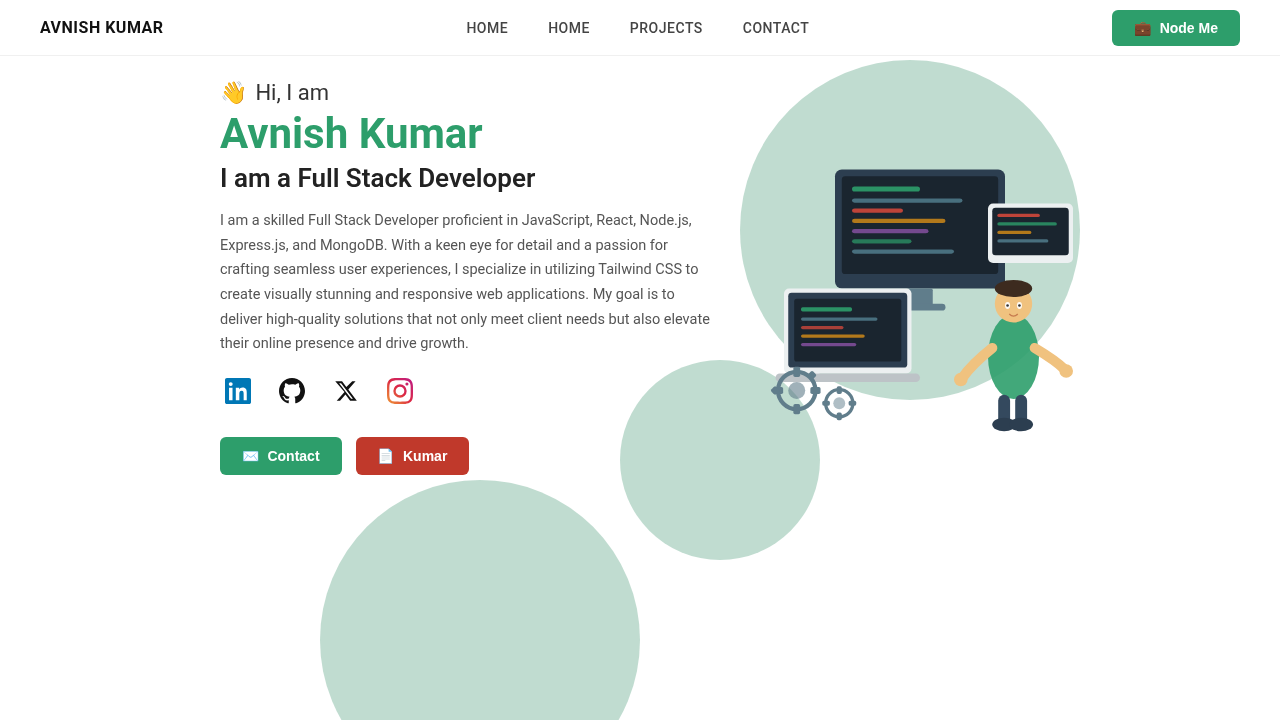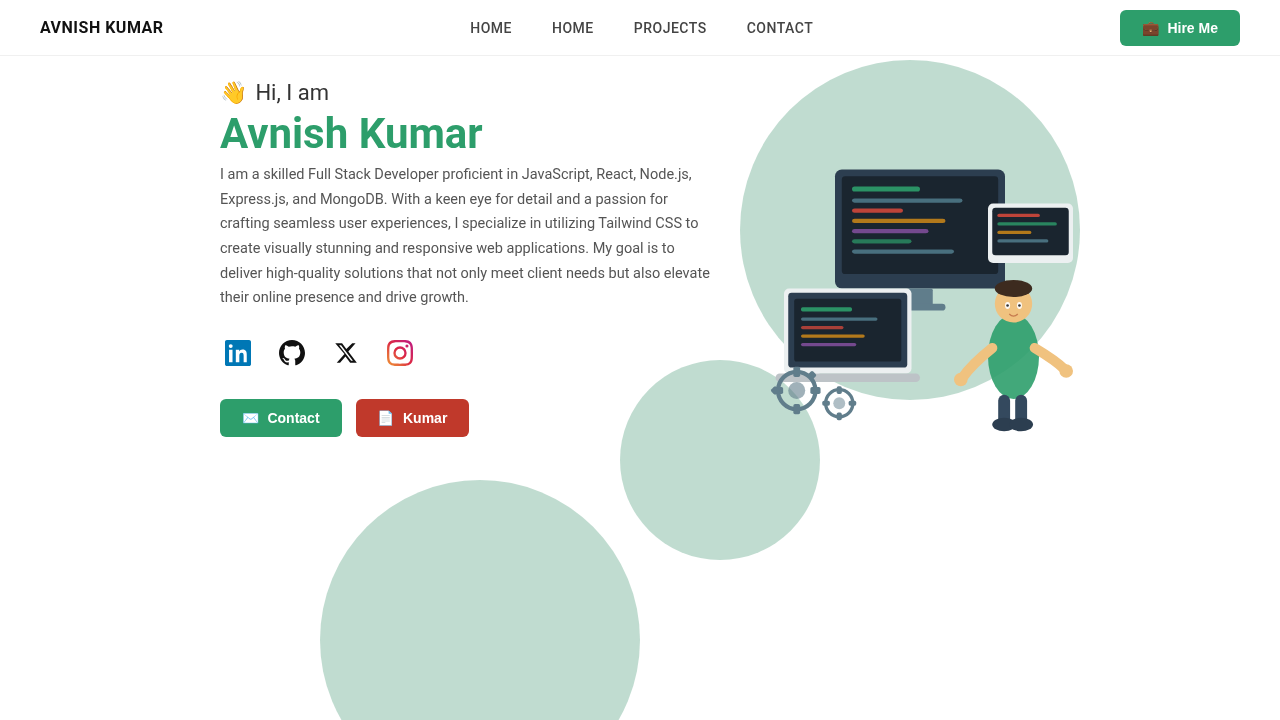--- a/index.html
+++ b/index.html
@@ -113,21 +113,21 @@
     .role-heading {
       font-size: 26px;
       font-weight: 600;
       color: #222;
       margin-bottom: 16px;
     }
     .bio-text {
       font-size: 14.5px;
       color: #555;
       line-height: 1.7;
-      margin-bottom: 24px;
+      margin-bottom: 16px;
       max-width: 490px;
     }
 
     
     .social-icons {
       display: flex;
       gap: 18px;
       margin-bottom: 28px;
       align-items: center;
     }
@@ -207,34 +207,35 @@
     </li>
     <li>
       <a href="#">PROJECTS</a>
     </li>
     <li>
       <a href="#">CONTACT</a>
     </li>
   </ul>
   <button class="hire-btn">
     <span>💼</span>
-    <span>Hire Me</span>
+    <span>Node Me</span>
   </button>
 </nav>
 
 <div class="circle-large circle-top-right"></div>
 <div class="circle-large circle-mid-right"></div>
 <div class="circle-large circle-bottom-center"></div>
 
 <div class="main-content">
   <div class="greeting">
     <span class="wave-emoji">👋</span>
     <span>Hi, I am</span>
   </div>
   <h1 class="name-heading">Avnish Kumar</h1>
+  <h2 class="role-heading">I am a Full Stack Developer</h2>
   <p class="bio-text">I am a skilled Full Stack Developer proficient in JavaScript, React, Node.js, Express.js, and MongoDB. With a keen eye for detail and a passion for crafting seamless user experiences, I specialize in utilizing Tailwind CSS to create visually stunning and responsive web applications. My goal is to deliver high-quality solutions that not only meet client needs but also elevate their online presence and drive growth.</p>
 
   <div class="social-icons">
 
     <a href="#" class="social-icon linkedin" title="LinkedIn">
       <svg width="26" height="26" viewBox="0 0 24 24" fill="#0077b5" xmlns="http://www.w3.org/2000/svg">
         <path d="M20.447 20.452H17.21v-5.569c0-1.328-.027-3.037-1.852-3.037-1.853 0-2.136 1.445-2.136 2.939v5.667H9.984V9h3.104v1.561h.046c.432-.821 1.49-1.685 3.066-1.685 3.279 0 3.882 2.158 3.882 4.965v6.611zM5.337 7.433a1.803 1.803 0 1 1 0-3.605 1.803 1.803 0 0 1 0 3.605zm1.603 13.019H3.733V9h3.207v11.452zM22.225 0H1.771C.792 0 0 .774 0 1.729v20.542C0 23.227.792 24 1.771 24h20.451C23.2 24 24 23.227 24 22.271V1.729C24 .774 23.2 0 22.222 0h.003z"></path>
       </svg>
     </a>
 

